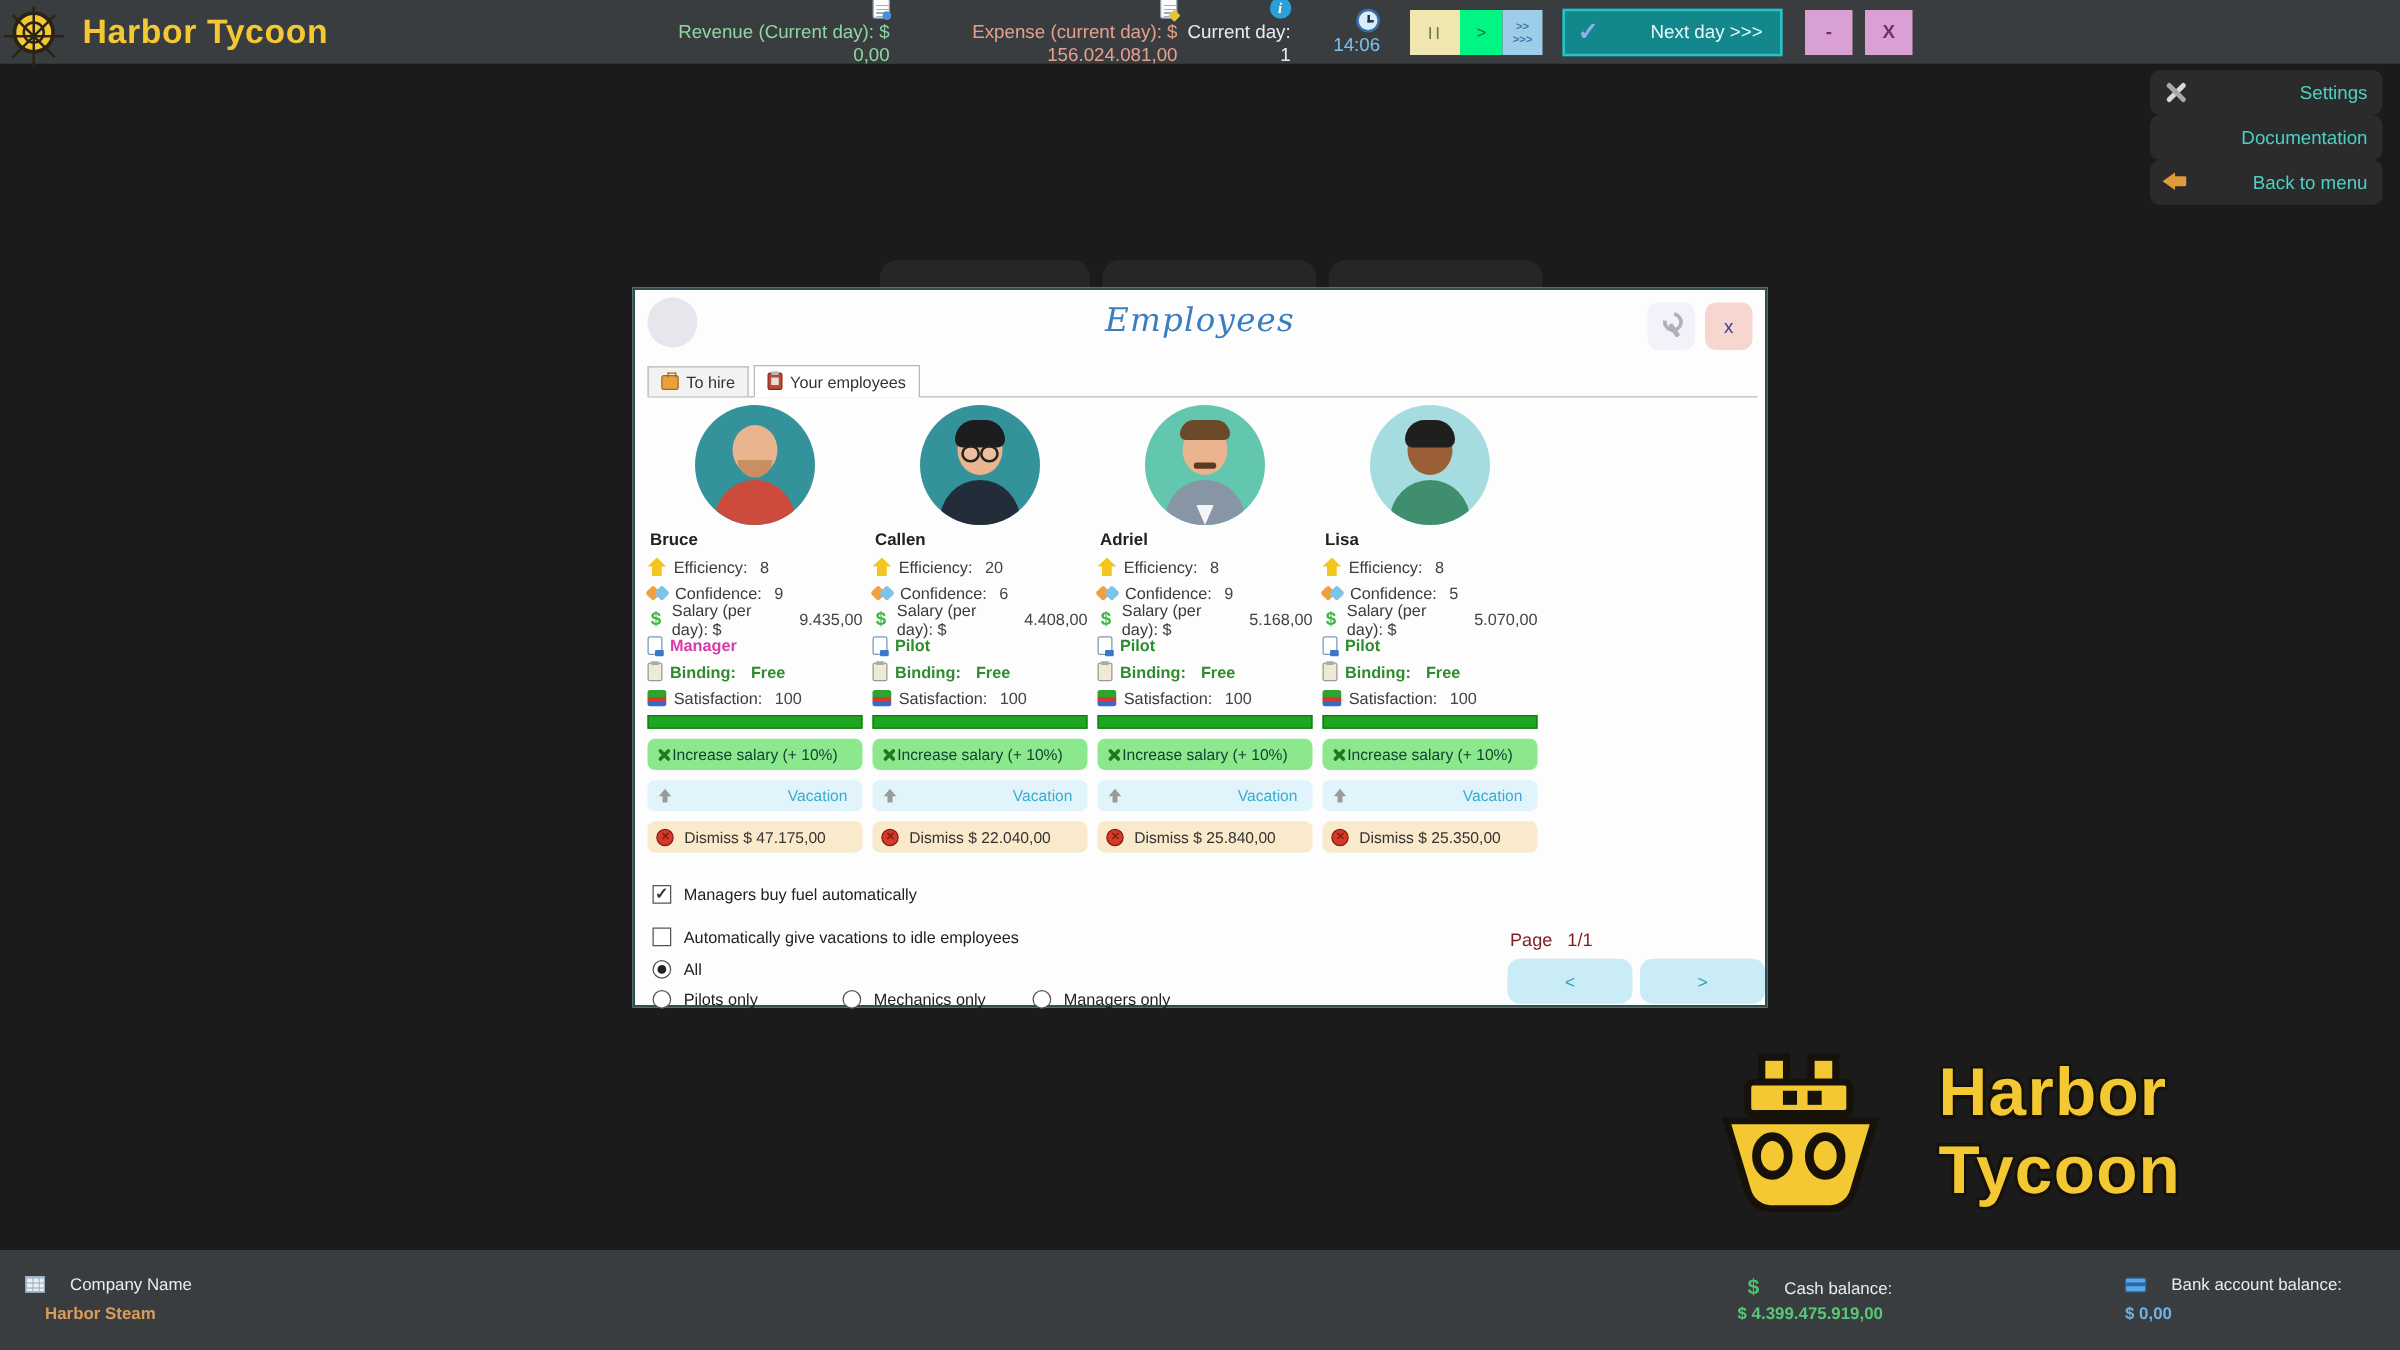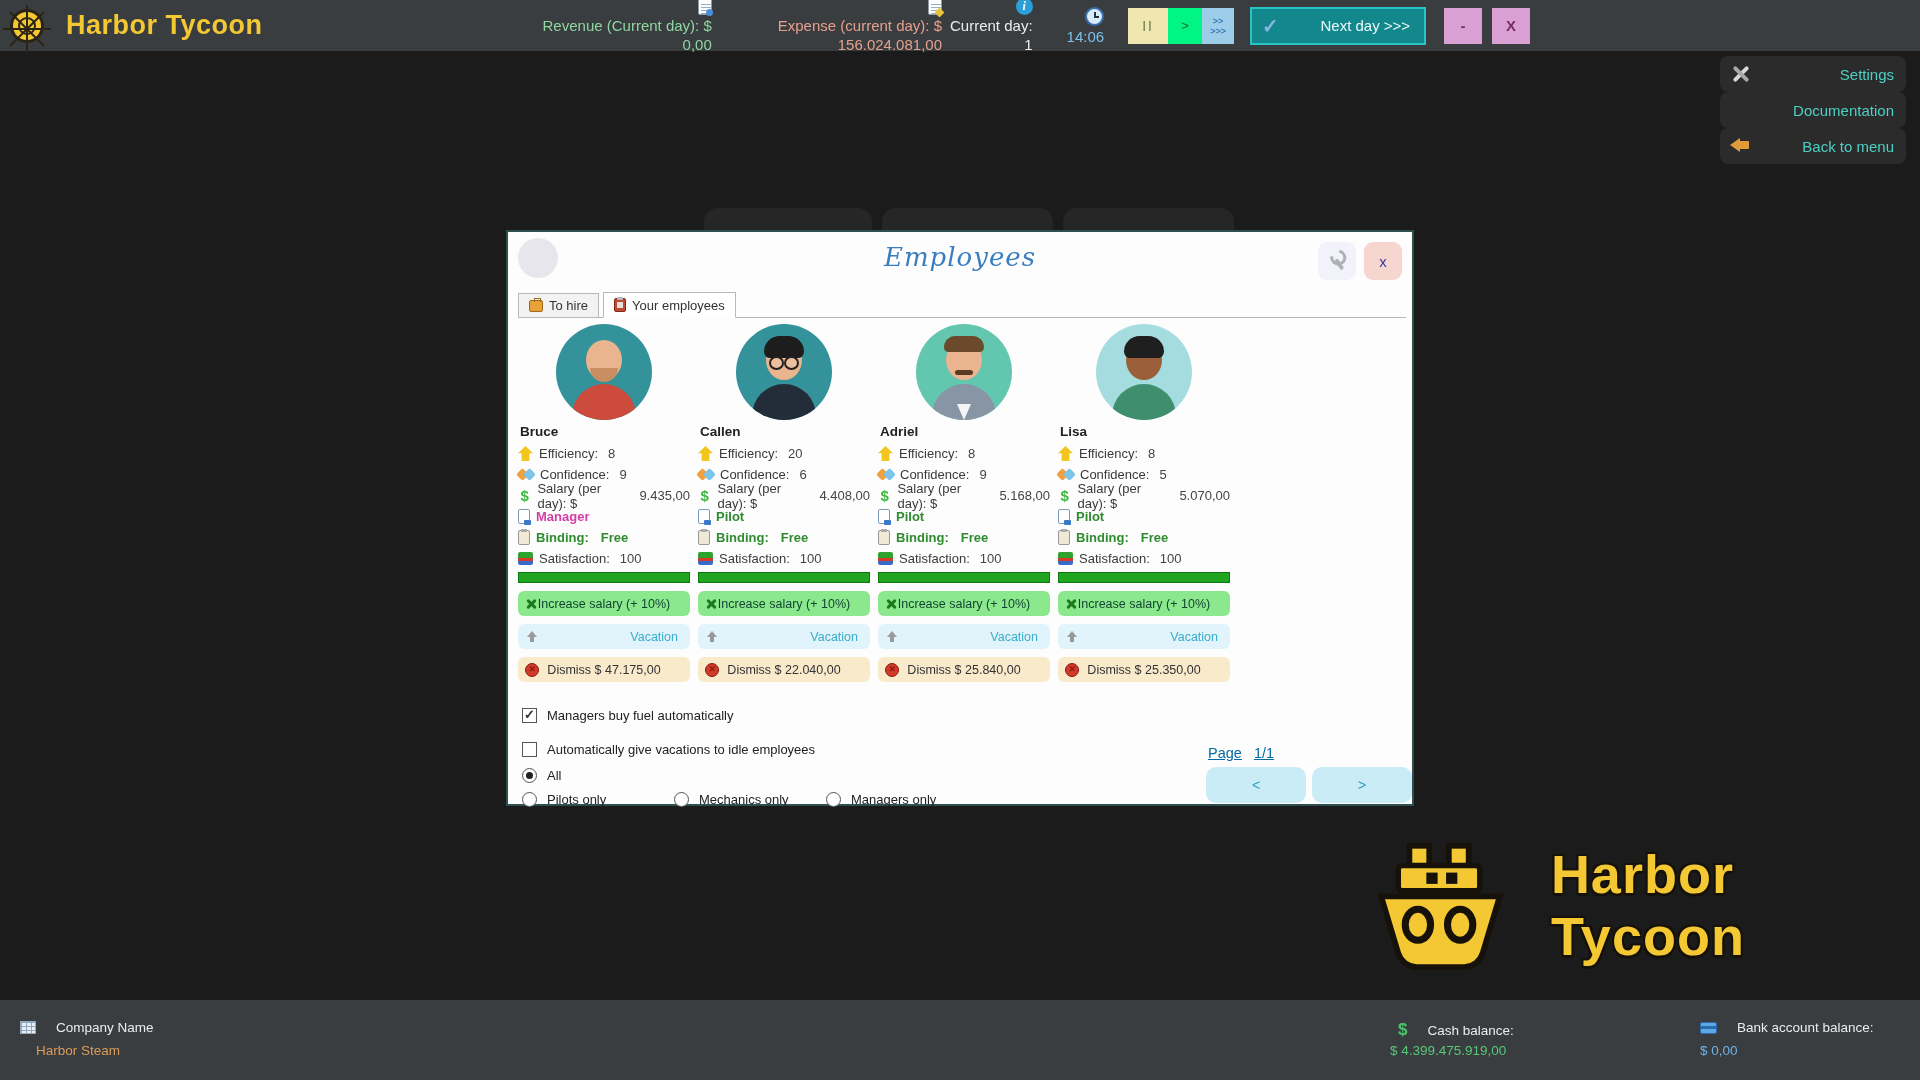--- a/index.html
+++ b/index.html
@@ -123,33 +123,33 @@
 
   
   .opt-row { position:absolute; left:14px; display:flex; align-items:center; gap:10px; font-size:13px; color:#222; }
   .cbox { width:15px; height:15px; border:1.5px solid #555; background:#fff; position:relative; flex:none; }
   .cbox.checked::before { content:"✓"; position:absolute; left:1px; top:-2px; font-size:13px; color:#333; font-weight:bold; }
   .radio { width:15px; height:15px; border:1.5px solid #555; border-radius:50%; background:#fff; position:relative; flex:none; }
   .radio.sel::before { content:""; position:absolute; inset:3px; border-radius:50%; background:#222; }
   .radio-group { position:absolute; display:flex; align-items:center; gap:10px; font-size:13px; color:#222; }
 
   
-  .page-lbl { position:absolute; left:700px; top:513px; font-size:14.5px; color:#0369a1;text-decoration:underline; }
+  .page-lbl { position:absolute; left:700px; top:513px; font-size:14.5px; color:#7f1d1d; }
   .page-lbl b { margin-left:12px; font-weight:normal; }
   .pg-btn { position:absolute; top:535px; width:100px; height:36px; background:#c9ecf7; border-radius:10px; display:flex; align-items:center; justify-content:center; color:#2aa0b8; font-size:14px; cursor:pointer; }
 
   
   .big-logo { position:absolute; left:1370px; top:830px; display:flex; align-items:center; gap:40px; }
   .logo-text { font-size:54px; font-weight:bold; color:#f3c832; letter-spacing:1px;
                text-shadow:2px 2px 0 #16120a, -2px -2px 0 #16120a, 2px -2px 0 #16120a, -2px 2px 0 #16120a, 0 3px 0 #16120a; }
 
   
   .bottombar { position:absolute; left:0; top:1000px; width:1920px; height:80px; background:#3a3d40; }
   .bb-item { position:absolute; display:flex; align-items:center; gap:20px; font-size:13.5px; color:#ececec; }
-  .bb-sub { position:absolute; font-size:13.5px; font-weight:normal; }
+  .bb-sub { position:absolute; font-size:13.5px; font-weight:bold; }
   .ic-company { width:16px; height:13px; background:#e8eef4; border:1px solid #90a8c0; background-image:linear-gradient(#90a8c0 1px, transparent 1px), linear-gradient(90deg,#90a8c0 1px, transparent 1px); background-size:5px 4px; }
   .ic-cash { color:#4cc46c; font-weight:bold; font-size:17px; }
   .ic-bank { width:17px; height:12px; background:#5aa8e8; border:1px solid #2a6aa8; border-radius:2px; position:relative; }
   .ic-bank::before { content:""; position:absolute; left:0; right:0; top:3px; height:3px; background:#2a6aa8; }
 </style>
 </head>
 <body>
 
 <div id="stage">
 

